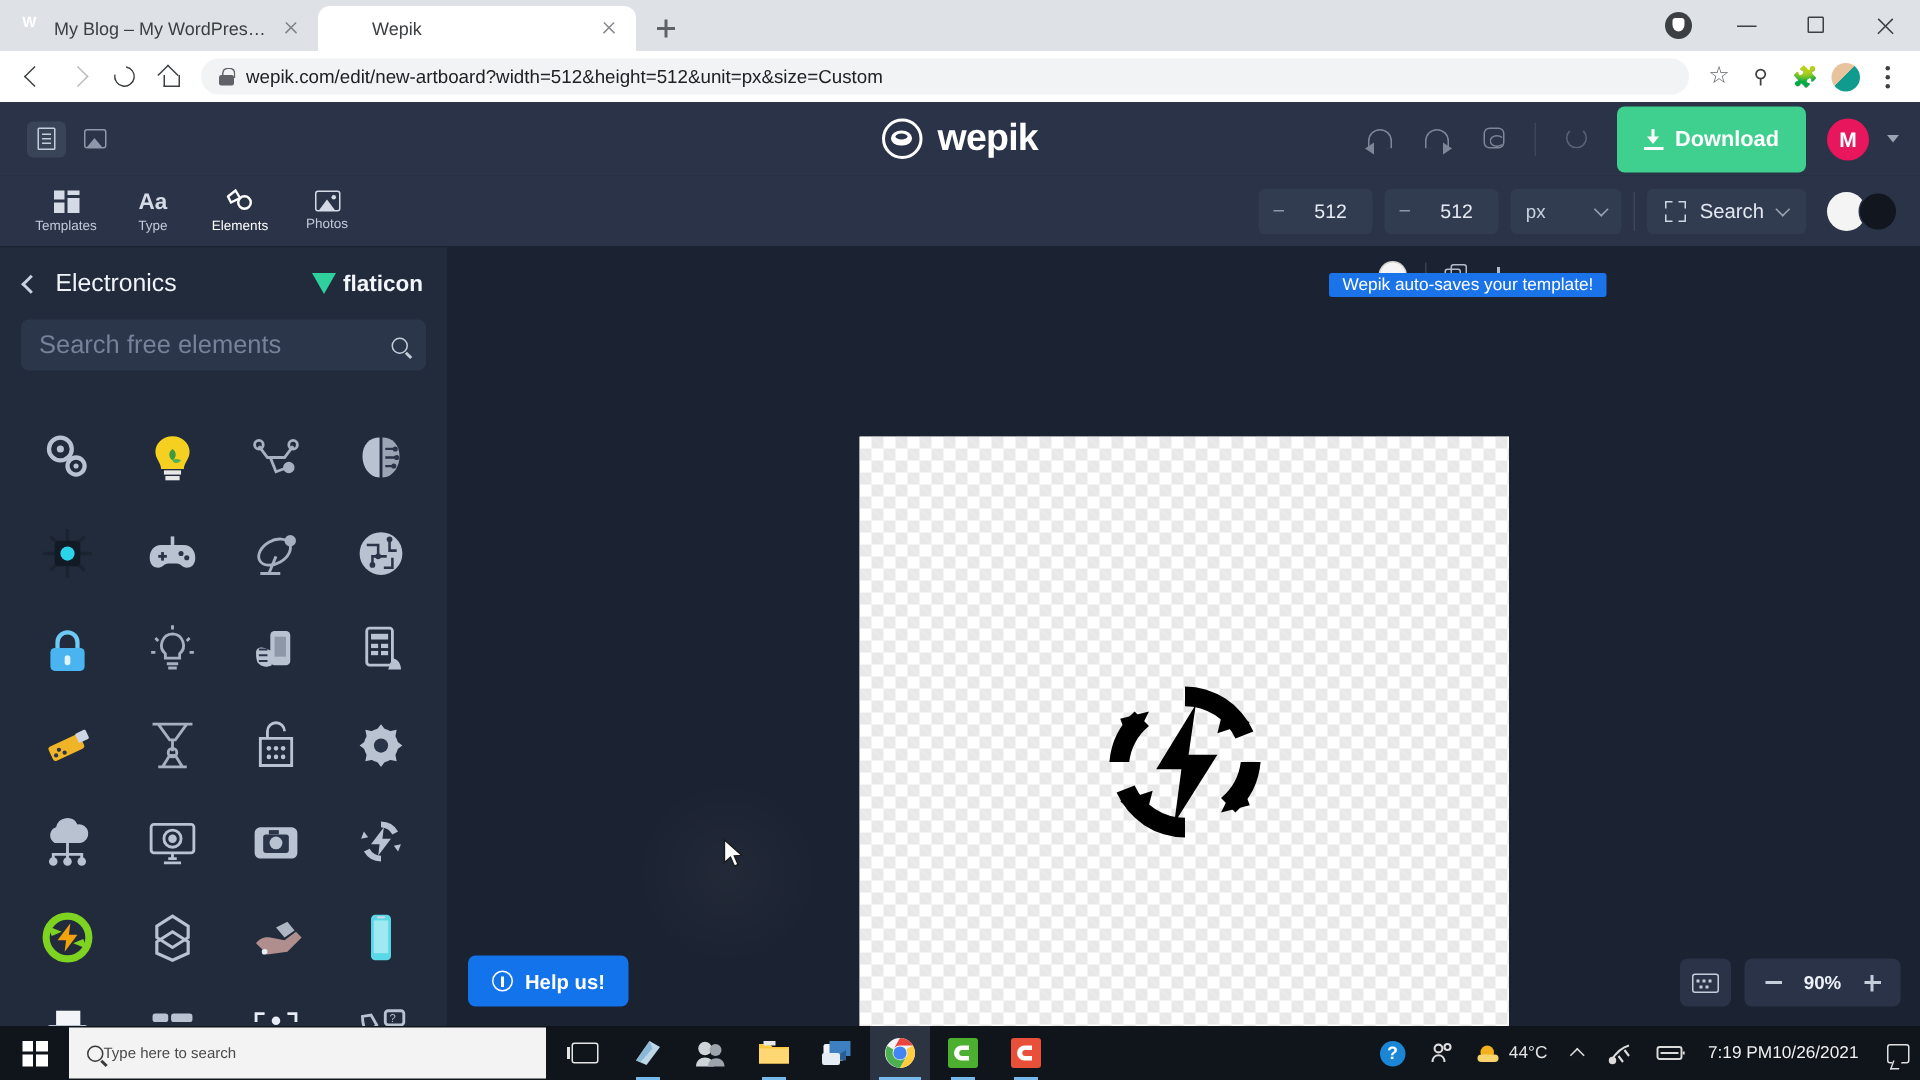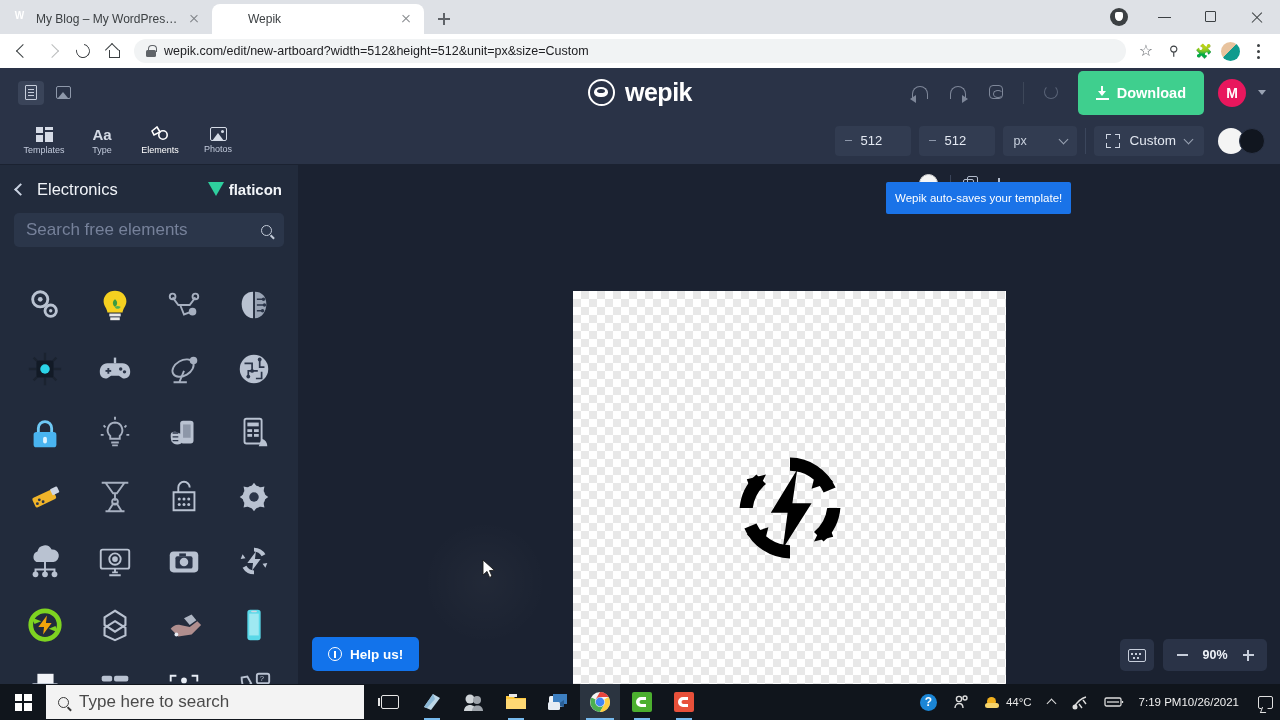--- a/index.html
+++ b/index.html
@@ -277,21 +277,21 @@
   .t-photos::before {
     content: ""; position: absolute; right: 2px; top: 1.5px; width: 3px; height: 3px;
     border-radius: 50%; background: #d5dbe6;
   }
 
   .size-group {
     position: absolute; right: 14px; display: flex; align-items: center; gap: 8px;
   }
   .size-input {
     width: 76px; height: 30px; background: #323c51; border-radius: 4px;
-    display: flex; align-items: center; gap: 8px; padding: 0 10px;
+    display: flex; align-items: center; gap: 20px; padding: 0 10px;
     color: #e4e9f2; font-size: 13px;
   }
   .si-dash { width: 7px; height: 1.4px; background: #8d97aa; }
   .unit-sel {
     width: 74px; height: 30px; background: #323c51; border-radius: 4px;
     display: flex; align-items: center; justify-content: space-between;
     padding: 0 10px; color: #c9d1de; font-size: 12.5px;
   }
   .chev {
     width: 7px; height: 7px; border-right: 1.4px solid #9aa3b3;
@@ -311,21 +311,21 @@
   }
   .cd-w {
     position: absolute; left: 0; top: 0; width: 26px; height: 26px;
     border-radius: 50%; background: #f4f4f4;
   }
   .cd-b {
     position: absolute; left: 21px; top: 0; width: 26px; height: 26px;
     border-radius: 50%; background: #11161f; border: 1.5px solid #2a3347;
   }
   .tooltip-save {
-    position: absolute; left: 886px; top: 114px; height: 32px;
+    position: absolute; left: 886px; top: 114px; height: 16px;
     background: #1a73e8; color: #fff; font-size: 11.5px;
     display: flex; align-items: center; padding: 0 9px; border-radius: 2px;
     white-space: nowrap; z-index: 20;
   }
 
   
   .left-panel {
     position: absolute; top: 97px; left: 0; width: 299px; height: 519px;
     background: #222b3c; border-right: 1px solid #1b2231;
   }
@@ -469,21 +469,21 @@
     background: #10151c; display: flex; align-items: center;
   }
   .start-btn { width: 46px; height: 36px; display: flex; align-items: center; justify-content: center; }
   .win-logo {
     width: 17px; height: 17px; display: grid; grid-template-columns: 1fr 1fr;
     grid-template-rows: 1fr 1fr; gap: 2px;
   }
   .win-logo i { background: #fff; display: block; }
   .tb-search {
     width: 318px; height: 28px; background: #f3f3f3; display: flex; align-items: center;
-    gap: 10px; padding: 17px 12px; color: #4a4a4a; font-size: 17px;
+    padding: 17px 12px; color: #4a4a4a; font-size: 10px;
   }
   .tb-mag {
     width: 11px; height: 11px; border: 1.5px solid #3a3a3a; border-radius: 50%;
     position: relative; flex: 0 0 11px;
   }
   .tb-mag::after {
     content: ""; position: absolute; right: -4px; bottom: -3px; width: 5px; height: 1.5px;
     background: #3a3a3a; transform: rotate(45deg);
   }
   .tb-apps { display: flex; align-items: center; gap: 2px; margin-left: 6px; }
@@ -692,21 +692,21 @@
         <span class="chev"></span>
       </div>
       <span class="size-div"></span>
       <div class="custom-sel">
         <span class="crop-ico">
           <i style="left:0;top:0;border-right:none;border-bottom:none;"></i>
           <i style="right:0;top:0;border-left:none;border-bottom:none;"></i>
           <i style="left:0;bottom:0;border-right:none;border-top:none;"></i>
           <i style="right:0;bottom:0;border-left:none;border-top:none;"></i>
         </span>
-        <span>Custom</span>
+        <span>Search</span>
         <span class="chev"></span>
       </div>
       <div class="colordot">
         <span class="cd-w"></span>
         <span class="cd-b"></span>
       </div>
     </div>
   </div>
 
   <div class="tooltip-save">Wepik auto-saves your template!</div>

